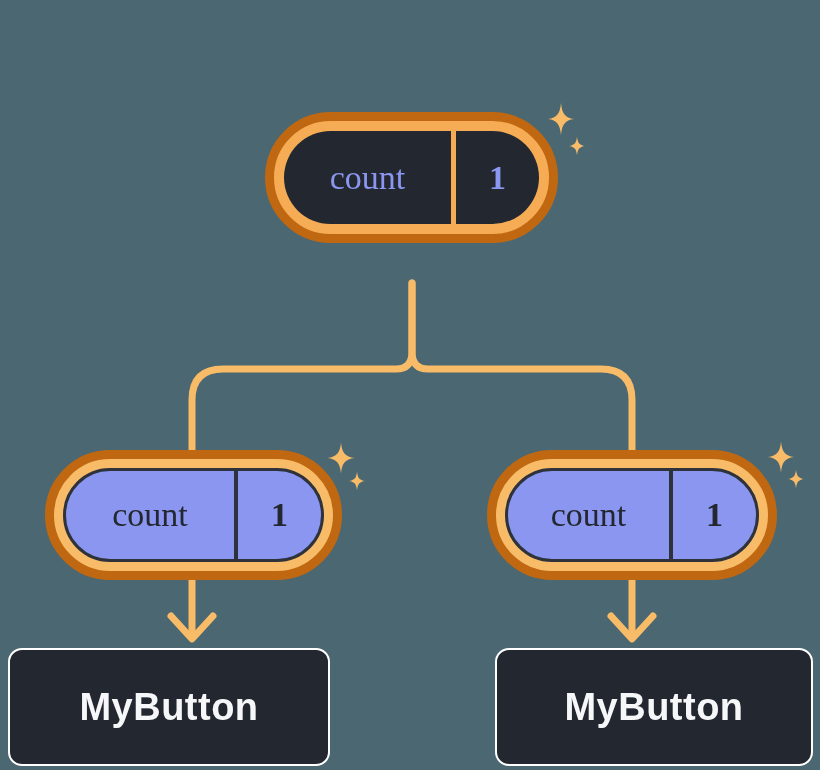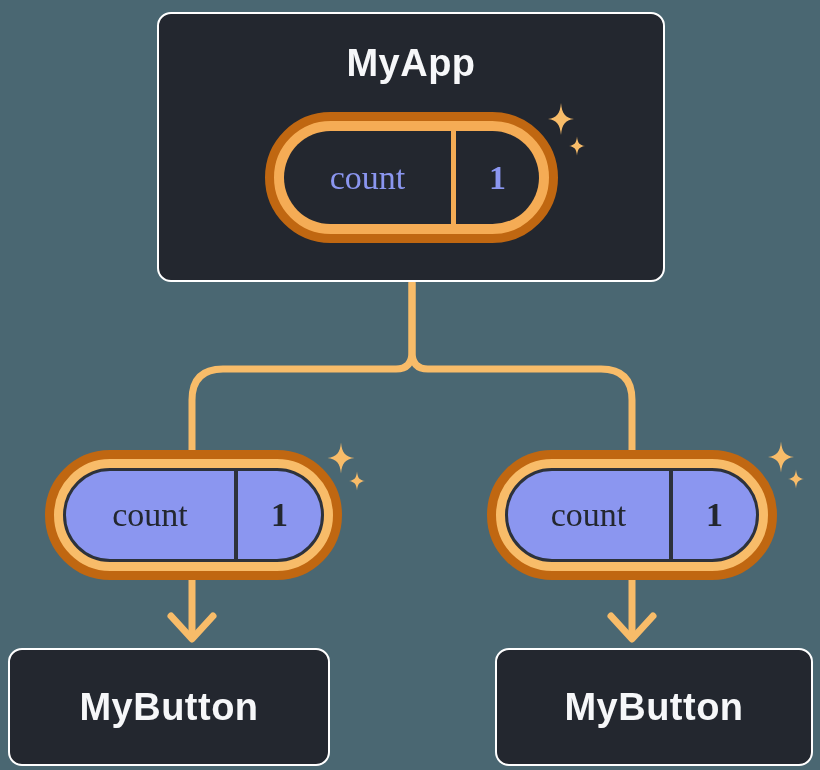--- a/index.html
+++ b/index.html
@@ -75,23 +75,20 @@
 
   <svg class="layer lines" viewBox="0 0 820 770">
     <path class="connector" d="M412,283 L412,352 Q412,369 396,369 L223,369 Q192,369 192,400 L192,452"></path>
     <path class="connector" d="M412,283 L412,352 Q412,369 428,369 L601,369 Q632,369 632,400 L632,452"></path>
     <path class="connector" d="M192,578 L192,636"></path>
     <path class="connector" d="M171,616 L192,639 L213,616"></path>
     <path class="connector" d="M632,578 L632,636"></path>
     <path class="connector" d="M611,616 L632,639 L653,616"></path>
   </svg>
 
-  <div class="panel panel-root">
-    <div class="node-title root-title">MyApp</div>
-  </div>
 
   <div class="pill pill-top">
     <div class="pill-body">
       <div class="pill-cell cell-label">count</div>
       <div class="pill-divider"></div>
       <div class="pill-cell cell-value">1</div>
     </div>
   </div>
 
   <div class="pill pill-bottom pill-bottom-left">

